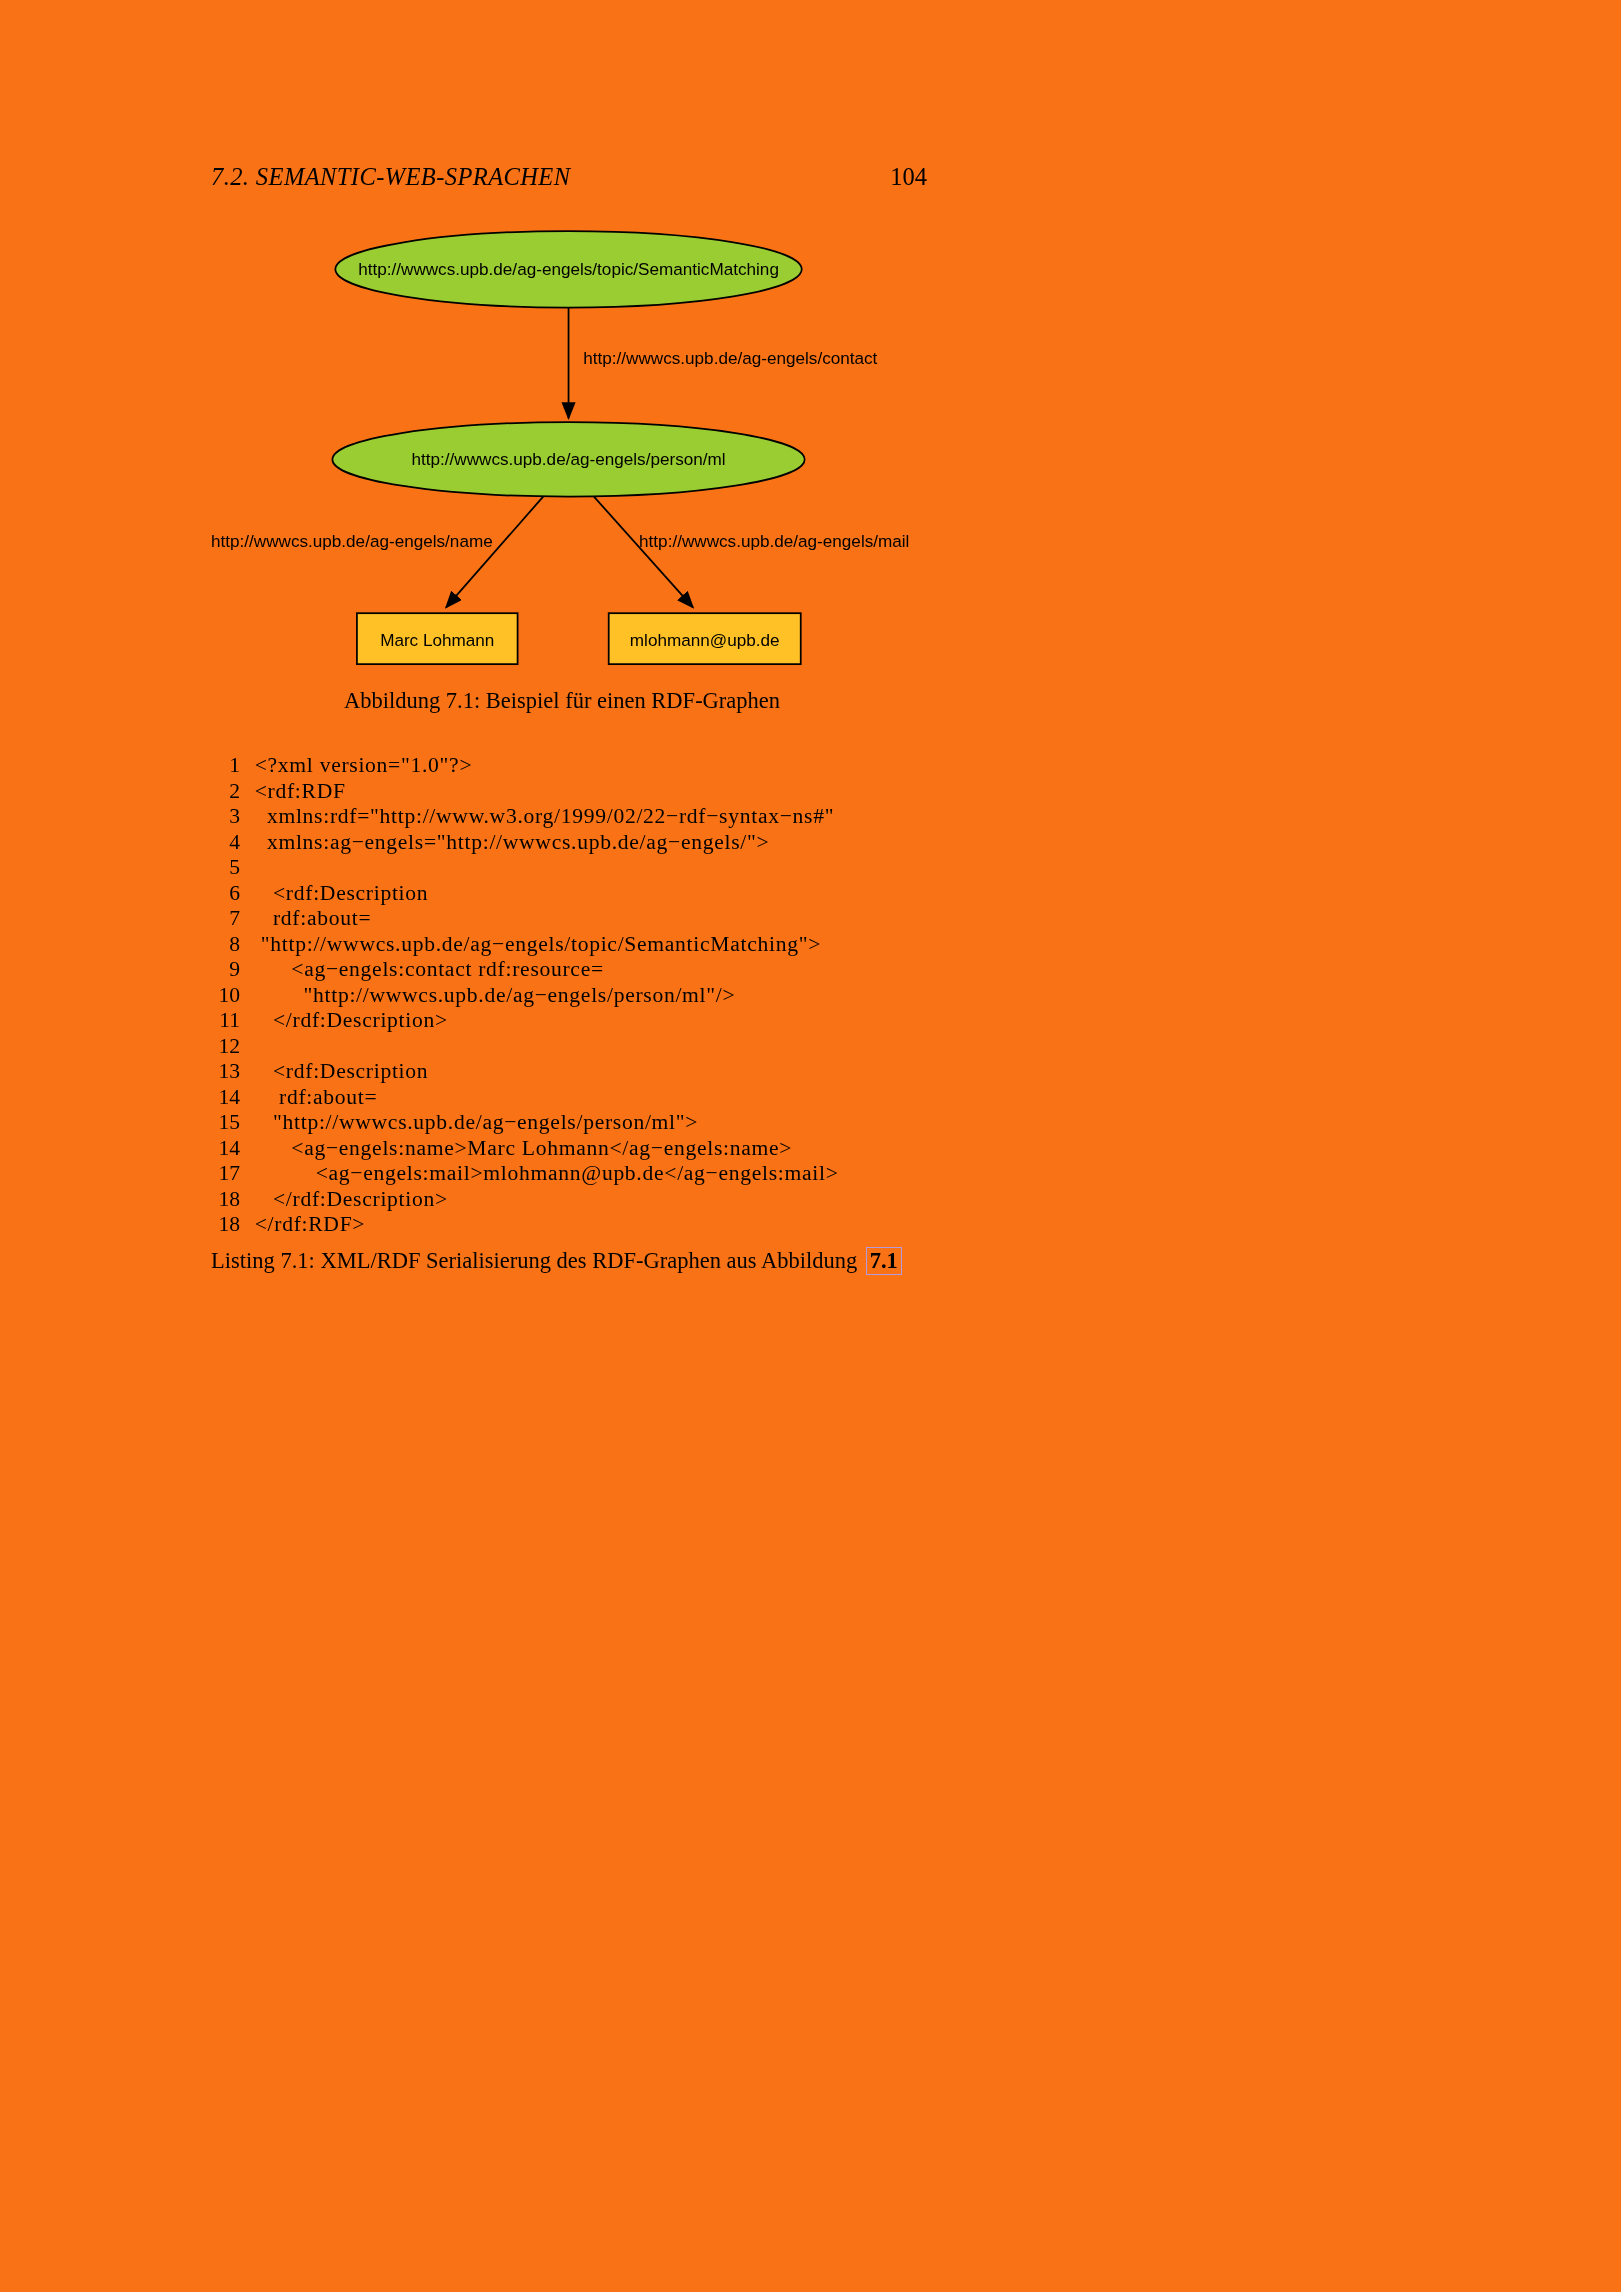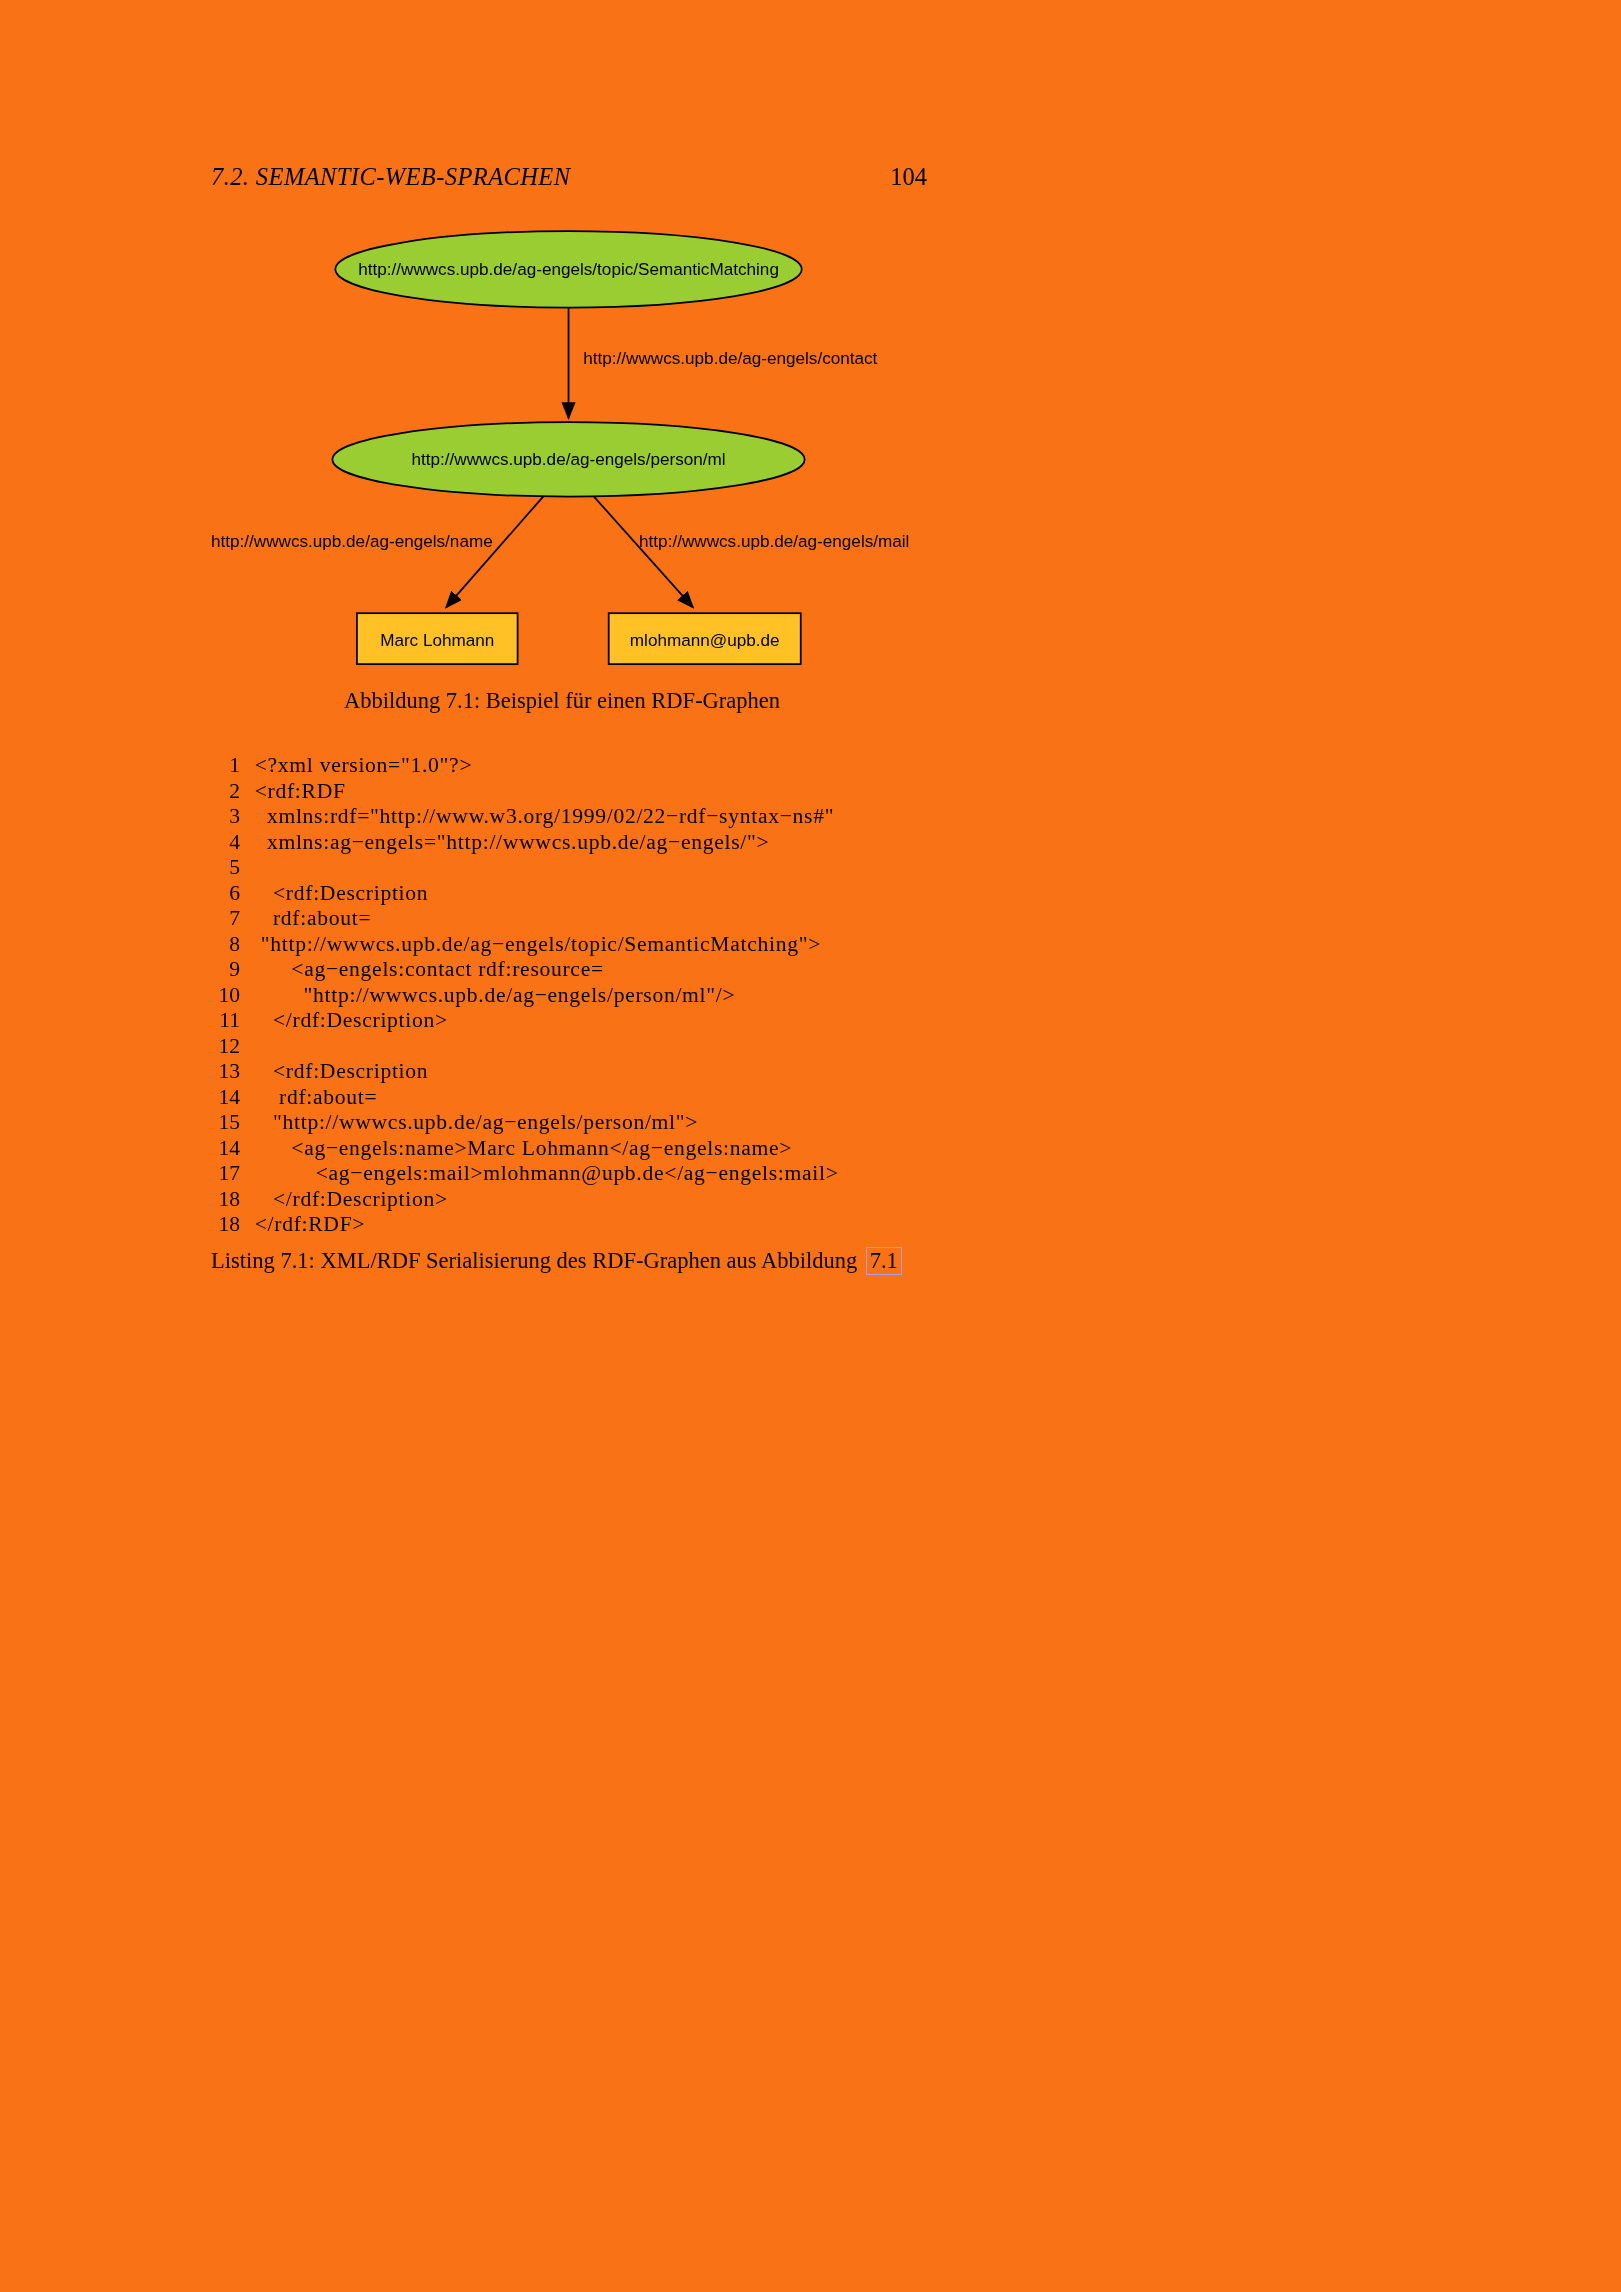--- a/index.html
+++ b/index.html
@@ -31,21 +31,21 @@
   .listing { position:absolute; left:211px; top:753px; font-size:21.6px; }
   .code-line { display:flex; height:25.5px; line-height:25.5px; }
   .lineno { width:29px; text-align:right; flex:none; }
   .code { margin-left:14.7px; white-space:pre; letter-spacing:0.7px; }
 
   .listing-caption {
     position:absolute; left:211px; top:1247px; font-size:22.5px; white-space:nowrap;
   }
   .ref-box {
     display:inline-block; border:1.6px solid #b49be0;
-    padding:0 2.9px; line-height:1.15; margin-left:2.9px;
+    padding:0 2.9px; line-height:1.15; margin-left:2.9px;font-weight:bold;
   }
 </style>
 </head>
 <body>
 
 <div class="page">
 
   <div class="running-header">
     <span class="section-heading">7.2. SEMANTIC-WEB-SPRACHEN</span>
     <span class="page-number">104</span>

